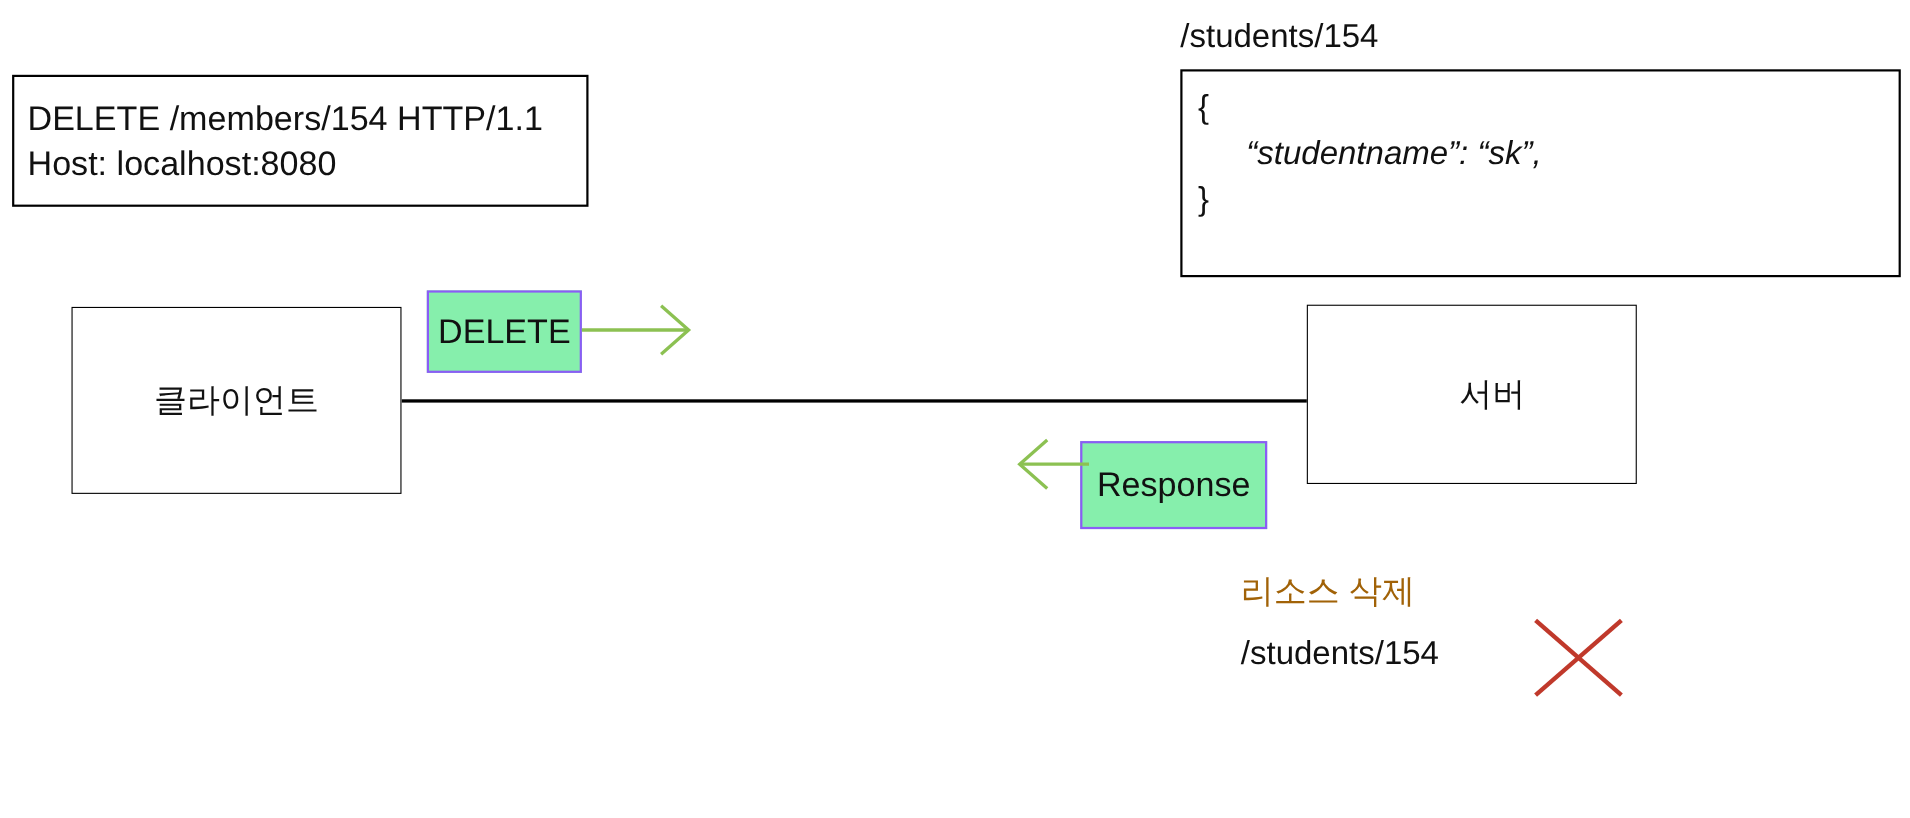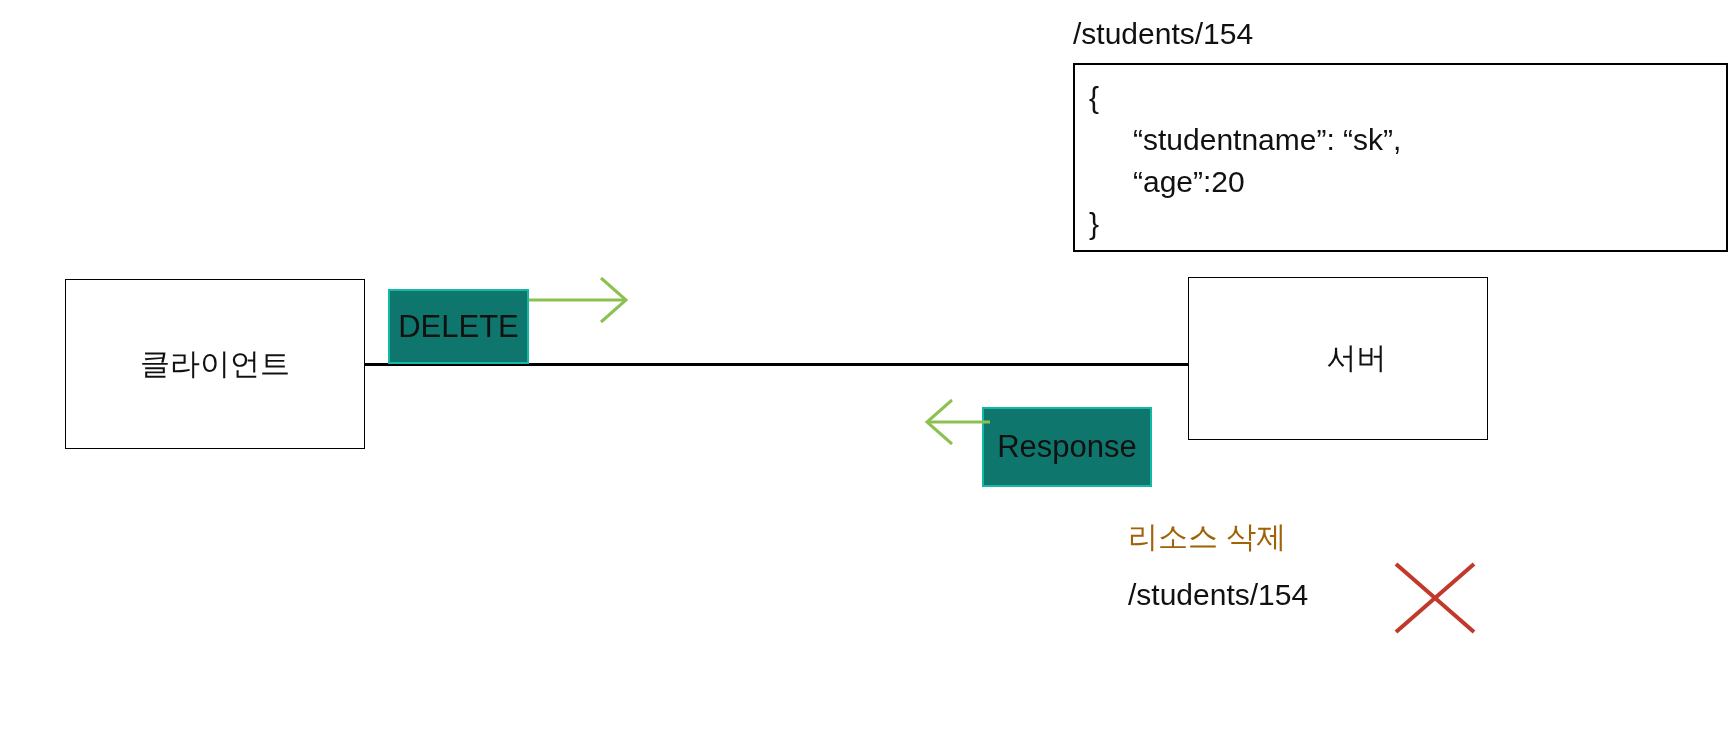--- a/index.html
+++ b/index.html
@@ -64,21 +64,21 @@
     position: absolute;
     left: 14px;
     top: 12px;
   }
   .json-lines .line {
     font-size: 30px;
     line-height: 42px;
     color: #111111;
     white-space: pre;
   }
-  .json-indent { padding-left: 44px; }
+  .json-indent { padding-left: 44px; font-style: italic; }
 
   
   .node-box {
     border: 1px solid #000000;
     box-sizing: border-box;
     background: #ffffff;
     display: flex;
     align-items: center;
     justify-content: center;
   }
@@ -105,42 +105,41 @@
   .connector {
     left: 365px;
     top: 363px;
     width: 824px;
     height: 3px;
     background: #000000;
   }
 
   
   .green-box {
-    border: 2px solid #14b8a6;
-    box-sizing: border-box;
-    background: #0f766e;
+    border: 2px solid #8b5cf6;
+    box-sizing: border-box;
+    background: #86efac;
     display: flex;
     align-items: center;
     justify-content: center;
-    margin-top: 25px;
   }
   .green-label {
     font-size: 31px;
     color: #111111;
     white-space: pre;
   }
   .delete-box {
     left: 388px;
     top: 264px;
     width: 141px;
     height: 75px;
   }
   .response-box {
     left: 982px;
-    top: 382px;
+    top: 401px;
     width: 170px;
     height: 80px;
   }
 
   
   .arrow-svg { overflow: visible; }
 
   
   .note-1 {
     left: 1128px;
@@ -161,28 +160,33 @@
     top: 558px;
     width: 90px;
     height: 80px;
   }
 </style>
 </head>
 <body>
 
 <div id="canvas">
 
+  <div class="abs request-box">
+    <div class="request-lines">
+      <div class="line">DELETE /members/154 HTTP/1.1</div>
+      <div class="line">Host: localhost:8080</div>
+    </div>
+  </div>
 
   <div class="abs resource-label">/students/154</div>
 
   <div class="abs json-box">
     <div class="json-lines">
       <div class="line">{</div>
       <div class="line json-indent">“studentname”: “sk”,</div>
-      <div class="line json-indent">“age”:20</div>
       <div class="line">}</div>
     </div>
   </div>
 
   <div class="abs connector"></div>
 
   <div class="abs node-box client-box">
     <span class="node-label">클라이언트</span>
   </div>
 

